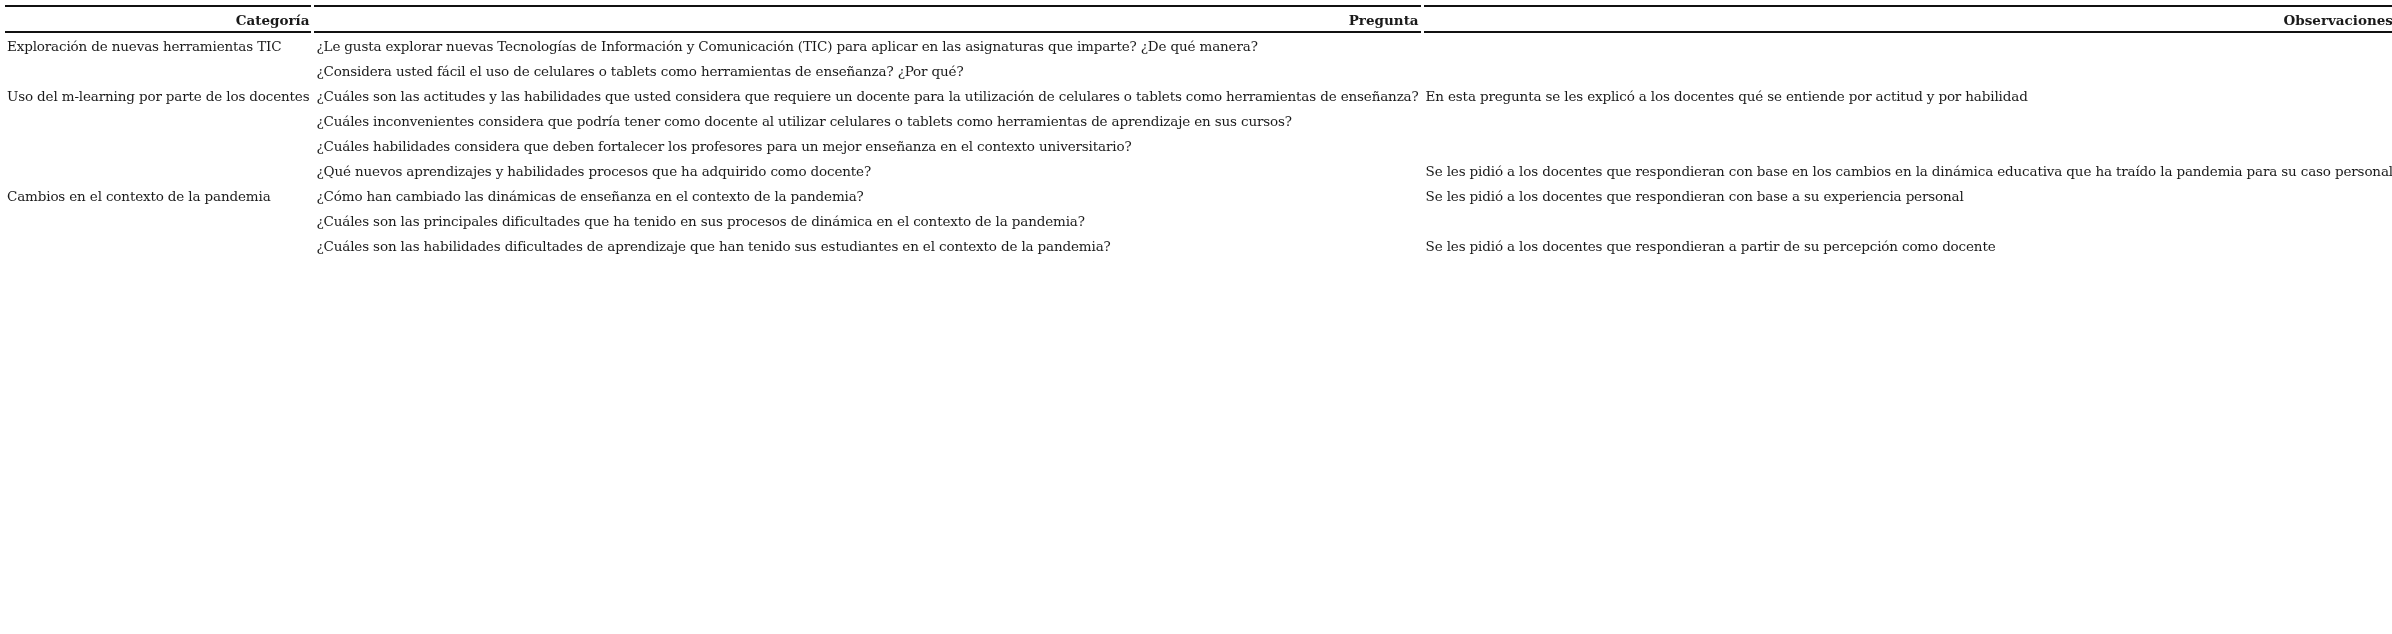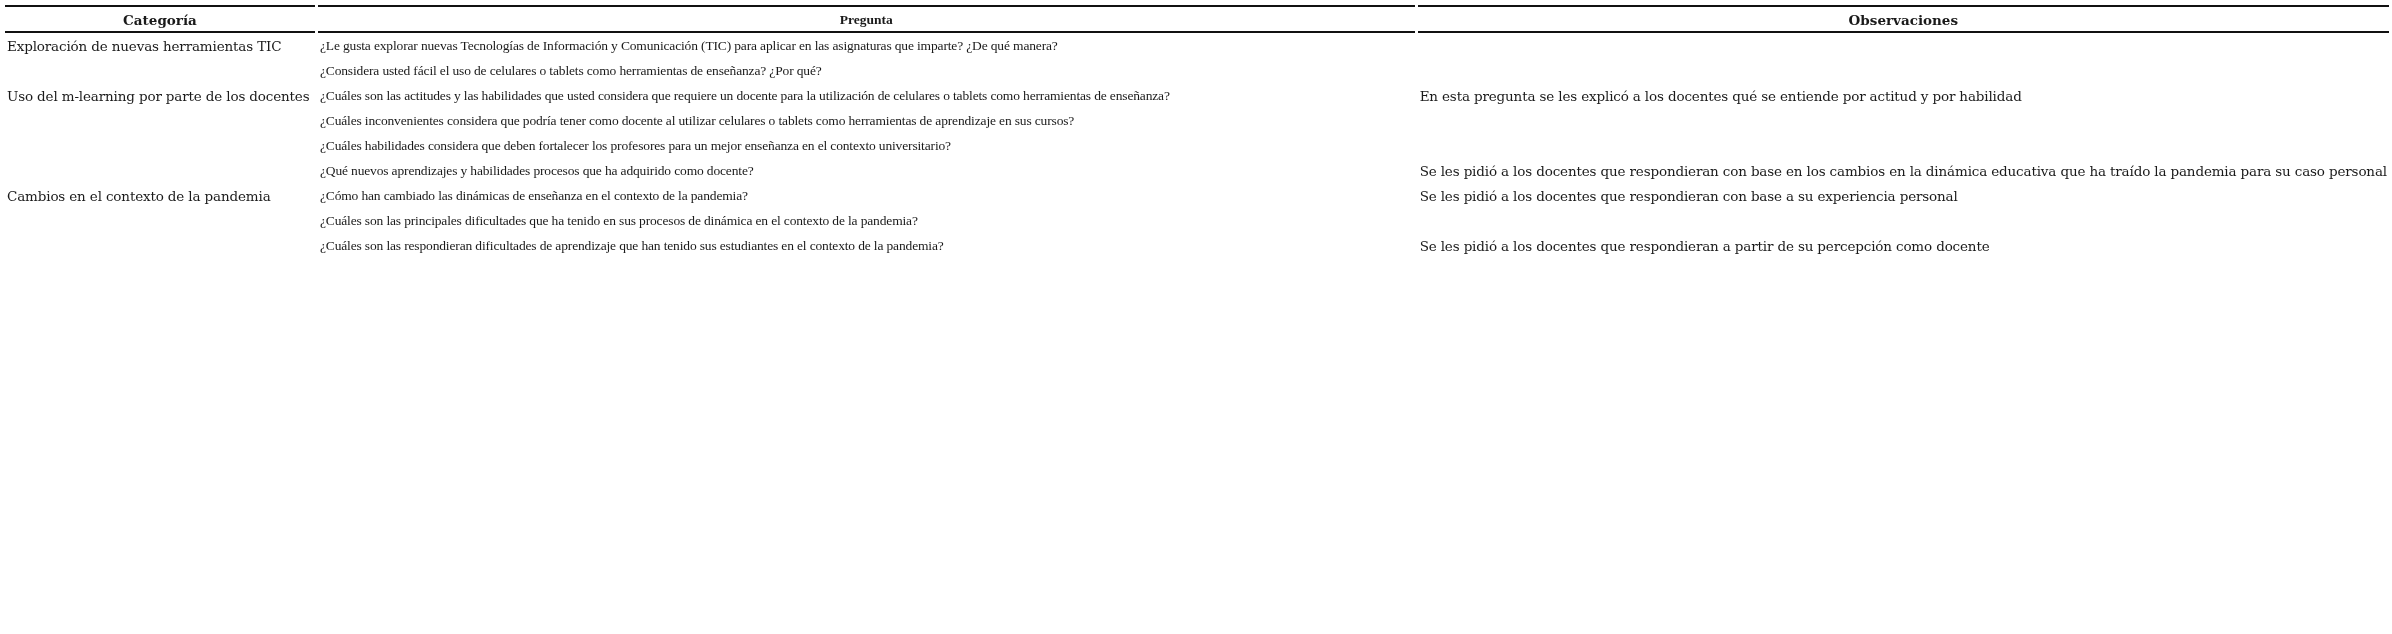--- a/index.html
+++ b/index.html
@@ -17,42 +17,42 @@
     }
     .tbl {
       position: absolute;
       left: 5px;
       top: 5px;
       border-collapse: separate;
       border-spacing: 3px 0;
       margin-left: -3px;
     }
     .tbl th {
-      text-align: center;
+      text-align: right;
       font-weight: bold;
       font-size: 13.5px;
       padding: 3px 2px 2px 2px;
       height: 19px;
       border-top: 2px solid #111;
       border-bottom: 2px solid #111;
       white-space: nowrap;
       vertical-align: middle;
     }
     .tbl td {
       padding: 0 2px;
       height: 25px;
       white-space: nowrap;
       vertical-align: middle;
       font-weight: normal;
       font-size: 13.5px;
       letter-spacing: -0.15px;
       margin-left: 40px;
     }
     .col-cat { width: 306px; }
-    .col-preg { width: 1097px; font-family: Liberation Serif, serif; }
+    .col-preg { width: 1097px; }
     .col-obs { width: 966px; }
   </style>
 </head>
 <body>
 
 <table class="tbl">
   <thead>
     <tr>
       <th class="col-cat">Categoría</th>
       <th class="col-preg">Pregunta</th>
@@ -92,17 +92,17 @@
     </tr>
     <tr>
       <td class="col-preg">¿Cómo han cambiado las dinámicas de enseñanza en el contexto de la pandemia?</td>
       <td class="col-obs">Se les pidió a los docentes que respondieran con base a su experiencia personal</td>
     </tr>
     <tr>
       <td class="col-preg">¿Cuáles son las principales dificultades que ha tenido en sus procesos de dinámica en el contexto de la pandemia?</td>
       <td class="col-obs"></td>
     </tr>
     <tr>
-      <td class="col-preg">¿Cuáles son las respondieran dificultades de aprendizaje que han tenido sus estudiantes en el contexto de la pandemia?</td>
+      <td class="col-preg">¿Cuáles son las habilidades dificultades de aprendizaje que han tenido sus estudiantes en el contexto de la pandemia?</td>
       <td class="col-obs">Se les pidió a los docentes que respondieran a partir de su percepción como docente</td>
     </tr>
   </tbody>
 </table>
 
 </body></html>

